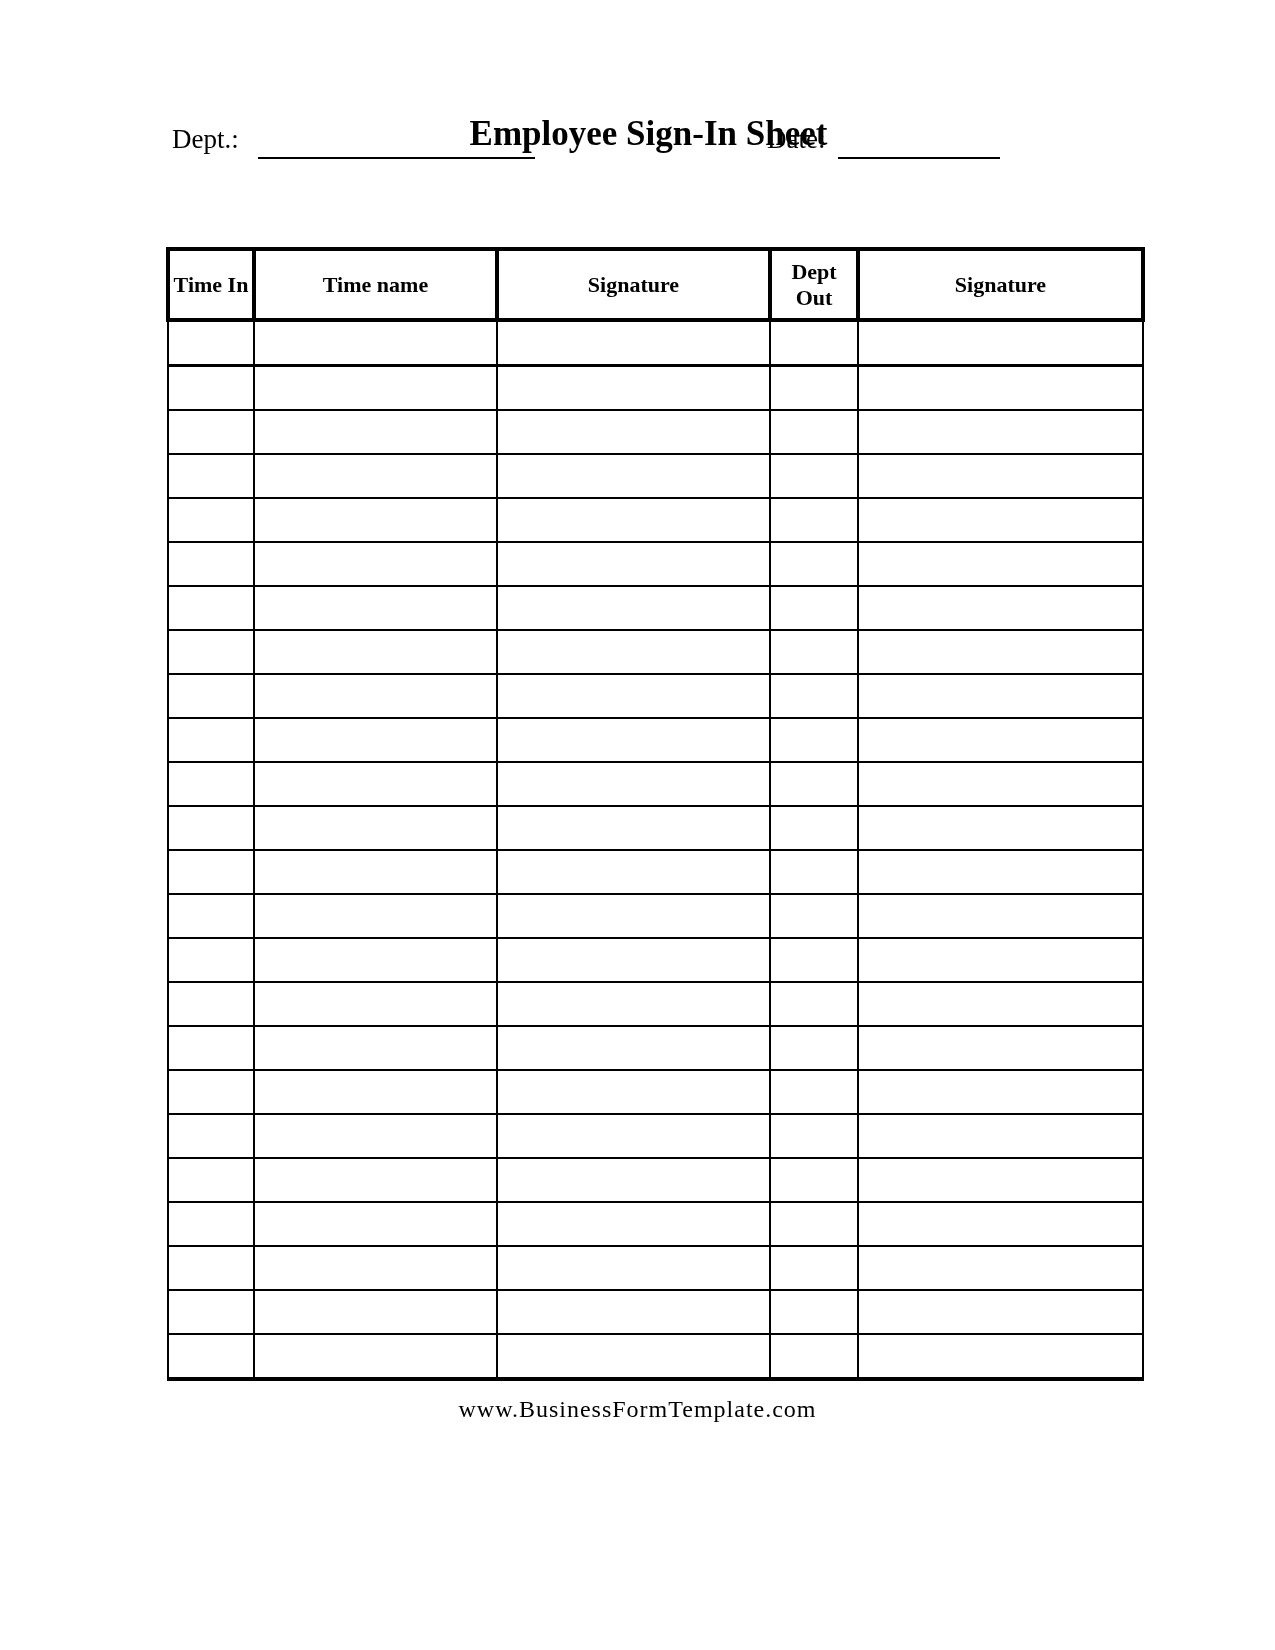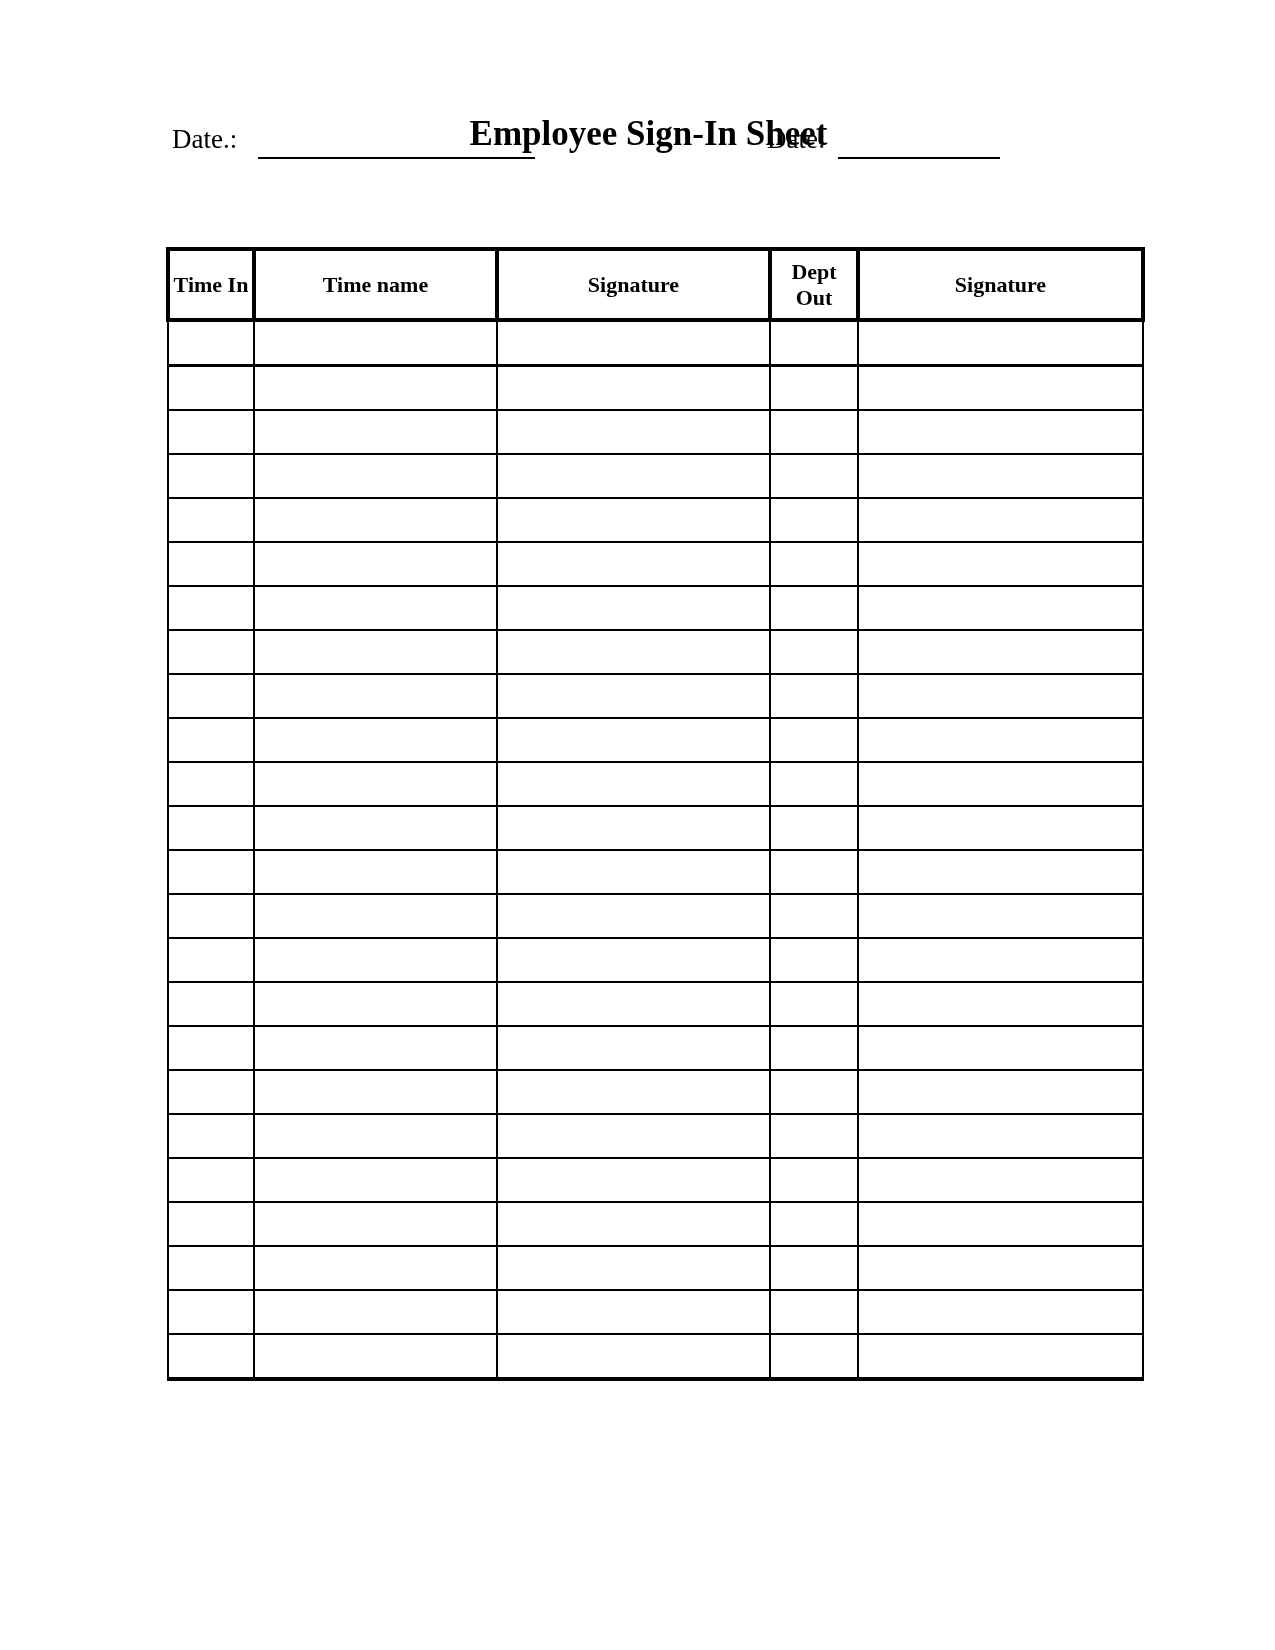--- a/index.html
+++ b/index.html
@@ -55,21 +55,21 @@
   .footer-url {
     position:absolute; left:0; top:1396px; width:100%;
     text-align:center; font-size:24px; letter-spacing:1px;
   }
 </style>
 </head>
 <body>
 
 <div class="page">
 
-  <span class="dept-label">Date.:</span>
+  <span class="dept-label">Dept.:</span>
   <div class="blank-line dept-line"></div>
 
   <h1 class="page-title">Employee Sign-In Sheet</h1>
 
   <span class="date-label">Date:</span>
   <div class="blank-line date-line"></div>
 
   <table class="sign-in">
     <thead>
       <tr>
@@ -245,14 +245,15 @@
         <tr>
           <td></td>
           <td></td>
           <td></td>
           <td></td>
           <td></td>
         </tr>
       </tbody>
   </table>
 
+  <div class="footer-url">www.BusinessFormTemplate.com</div>
 
 </div>
 
 </body></html>

